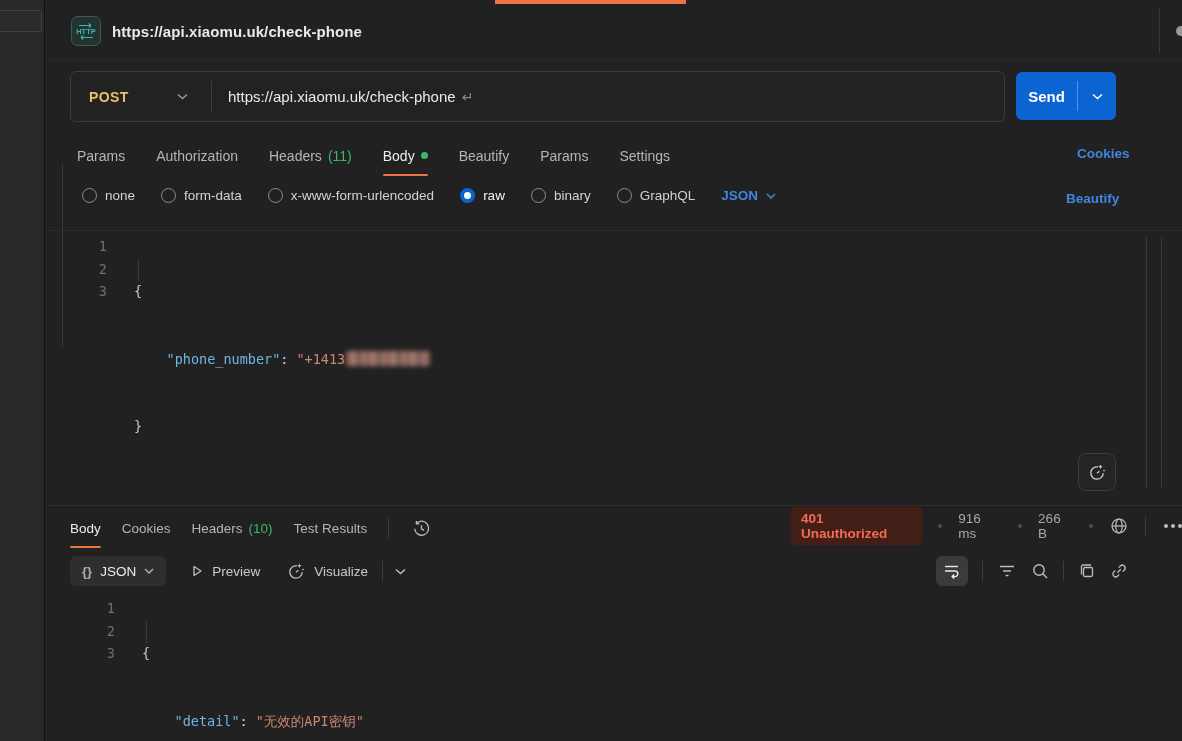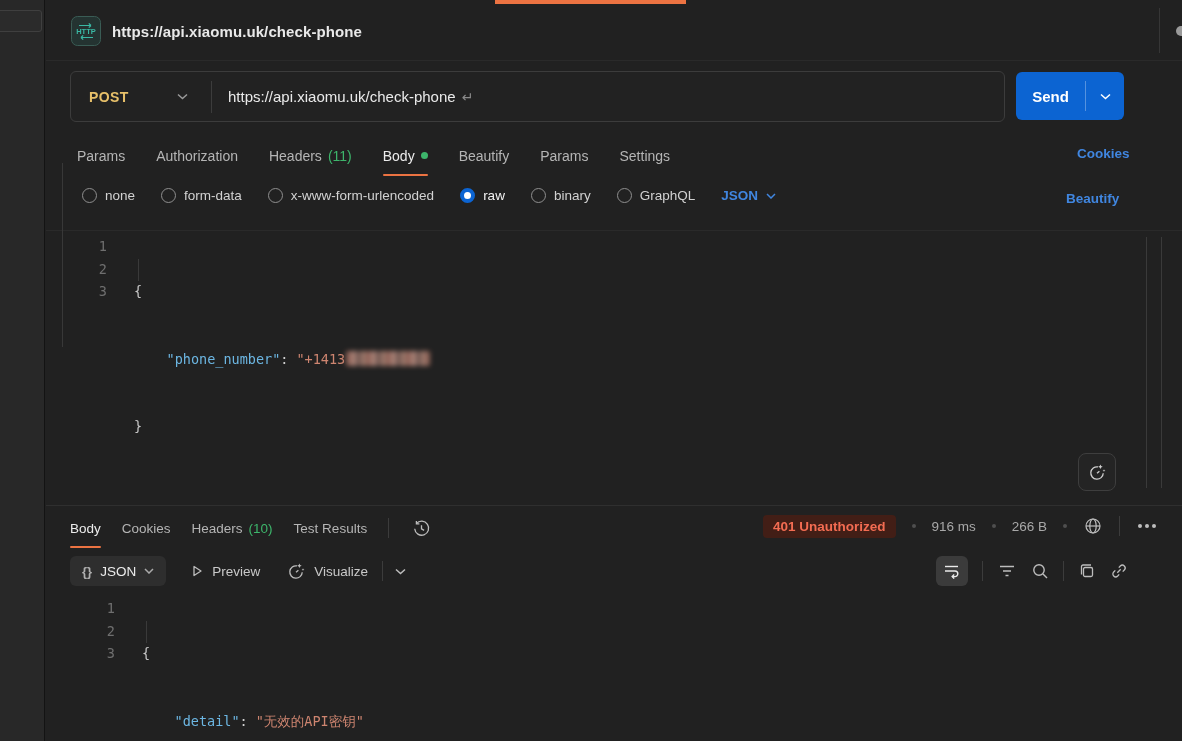--- a/index.html
+++ b/index.html
@@ -25,21 +25,21 @@
   .edge-dot { position:absolute; left:1176px; top:26px; width:10px; height:10px; border-radius:50%; background:#9a9a9a; }
 
   
   .url-box { position:absolute; left:70px; top:71px; width:935px; height:51px; border:1px solid #3c3c3c; border-radius:6px; background:#222222; display:flex; align-items:center; }
   .method-sel { display:flex; align-items:center; width:140px; padding-left:18px; gap:0; cursor:pointer; height:100%; }
   .method-label { font-size:14px; font-weight:bold; color:#e7c06a; letter-spacing:.4px; }
   .method-chev { margin-left:48px; color:#9a9a9a; display:flex; }
   .url-vdiv { width:1px; height:32px; background:#3c3c3c; }
   .url-input { flex:1; padding-left:16px; font-size:15px; color:#eaeaea; display:flex; align-items:center; gap:6px; height:100%; cursor:text; }
   .return-glyph { color:#8a8a8a; font-size:14px; }
-  .send-btn { position:absolute; left:1016px; top:72px; width:108px; height:48px; background:#0c64d2; border-radius:6px; display:flex; align-items:center; cursor:pointer; }
+  .send-btn { position:absolute; left:1016px; top:72px; width:100px; height:48px; background:#0c64d2; border-radius:6px; display:flex; align-items:center; cursor:pointer; }
   .send-label { flex:1; text-align:center; font-size:15px; font-weight:bold; color:#ffffff; }
   .send-div { width:1px; height:30px; background:rgba(255,255,255,.3); }
   .send-chev { width:38px; display:flex; align-items:center; justify-content:center; color:#fff; height:100%; }
 
   
   .req-tabs { position:absolute; left:77px; top:138px; height:36px; display:flex; align-items:center; gap:31px; }
   .tab { display:flex; align-items:center; gap:6px; font-size:14px; color:#b5b5b5; cursor:pointer; position:relative; height:36px; }
   .tab .tab-count { color:#3db56b; }
   .tab.active { color:#ececec; }
   .tab.active::after { content:""; position:absolute; left:0; right:0; bottom:-2px; height:2px; background:#ec7342; border-radius:1px; }
@@ -74,21 +74,21 @@
   .req-scrollbar2 { position:absolute; left:1161px; top:237px; width:1px; height:251px; background:#3a3a3a; }
   .left-scroll { position:absolute; left:62px; top:163px; width:1px; height:184px; background:#383838; }
 
   
   .resp-border { position:absolute; left:46px; top:505px; width:1136px; height:1px; background:#2f2f2f; }
   .resp-tabs { position:absolute; left:70px; top:510px; height:36px; display:flex; align-items:center; gap:21px; }
   .resp-tabs .tab { font-size:13.5px; }
   .vdiv-sm { width:1px; height:20px; background:#3c3c3c; }
   .hist-btn { display:flex; align-items:center; justify-content:center; cursor:pointer; margin-left:2px; }
 
-  .status-row { position:absolute; left:763px; top:512px; height:28px; display:flex; align-items:center; gap:16px; }
+  .status-row { position:absolute; left:791px; top:512px; height:28px; display:flex; align-items:center; gap:16px; }
   .status-badge { background:#421e16; color:#f36c52; font-size:13.5px; font-weight:bold; padding:4px 10px; border-radius:4px; cursor:pointer; }
   .meta-txt { color:#a8a8a8; font-size:13.5px; }
   .dot-sep { width:4px; height:4px; border-radius:50%; background:#4f4f4f; }
   .icon-btn { display:flex; align-items:center; justify-content:center; cursor:pointer; }
   .more-dots { display:flex; gap:3px; margin-left:2px; cursor:pointer; }
   .more-dots i { width:4px; height:4px; border-radius:50%; background:#bdbdbd; }
 
   .resp-toolbar { position:absolute; left:70px; top:556px; height:30px; display:flex; align-items:center; }
   .json-pill { display:flex; align-items:center; gap:8px; background:#2e2e2e; border-radius:6px; height:30px; padding:0 12px; cursor:pointer; }
   .braces { color:#b0b0b0; font-size:13px; font-weight:bold; }

